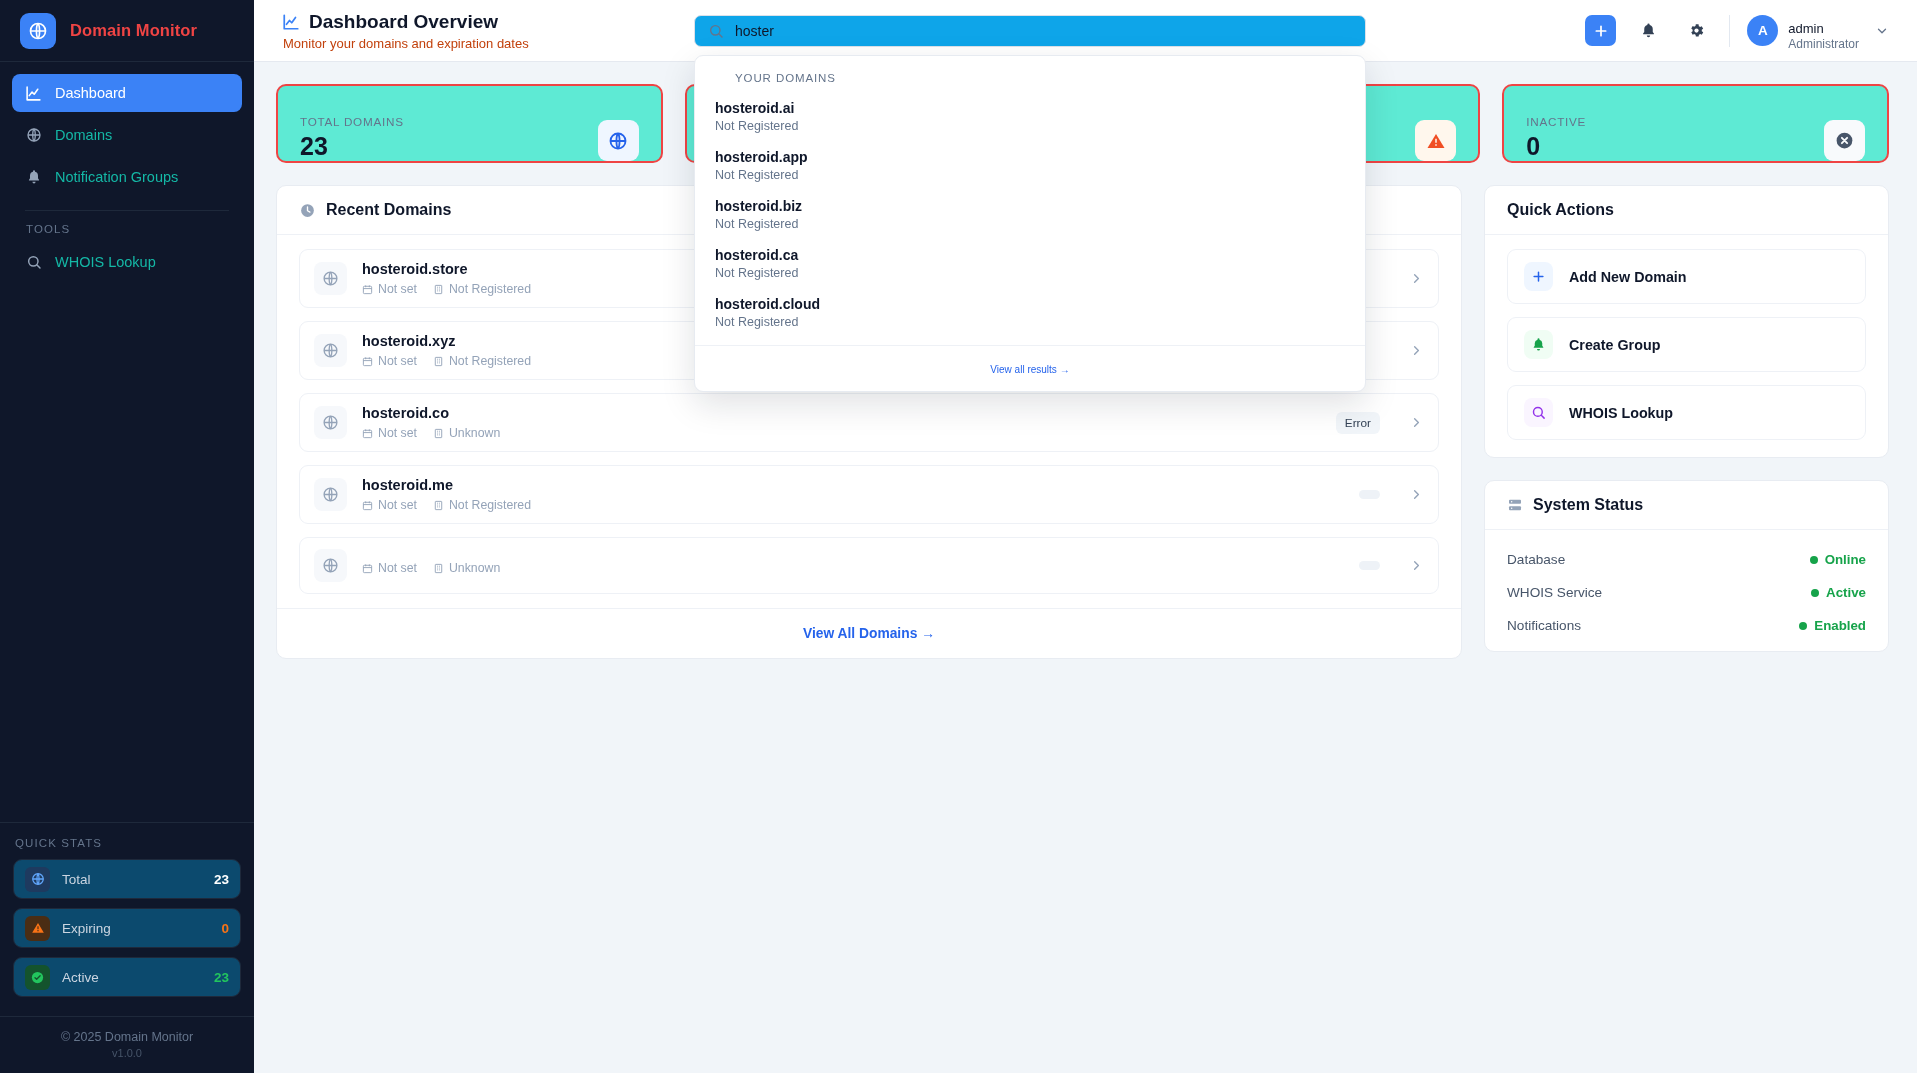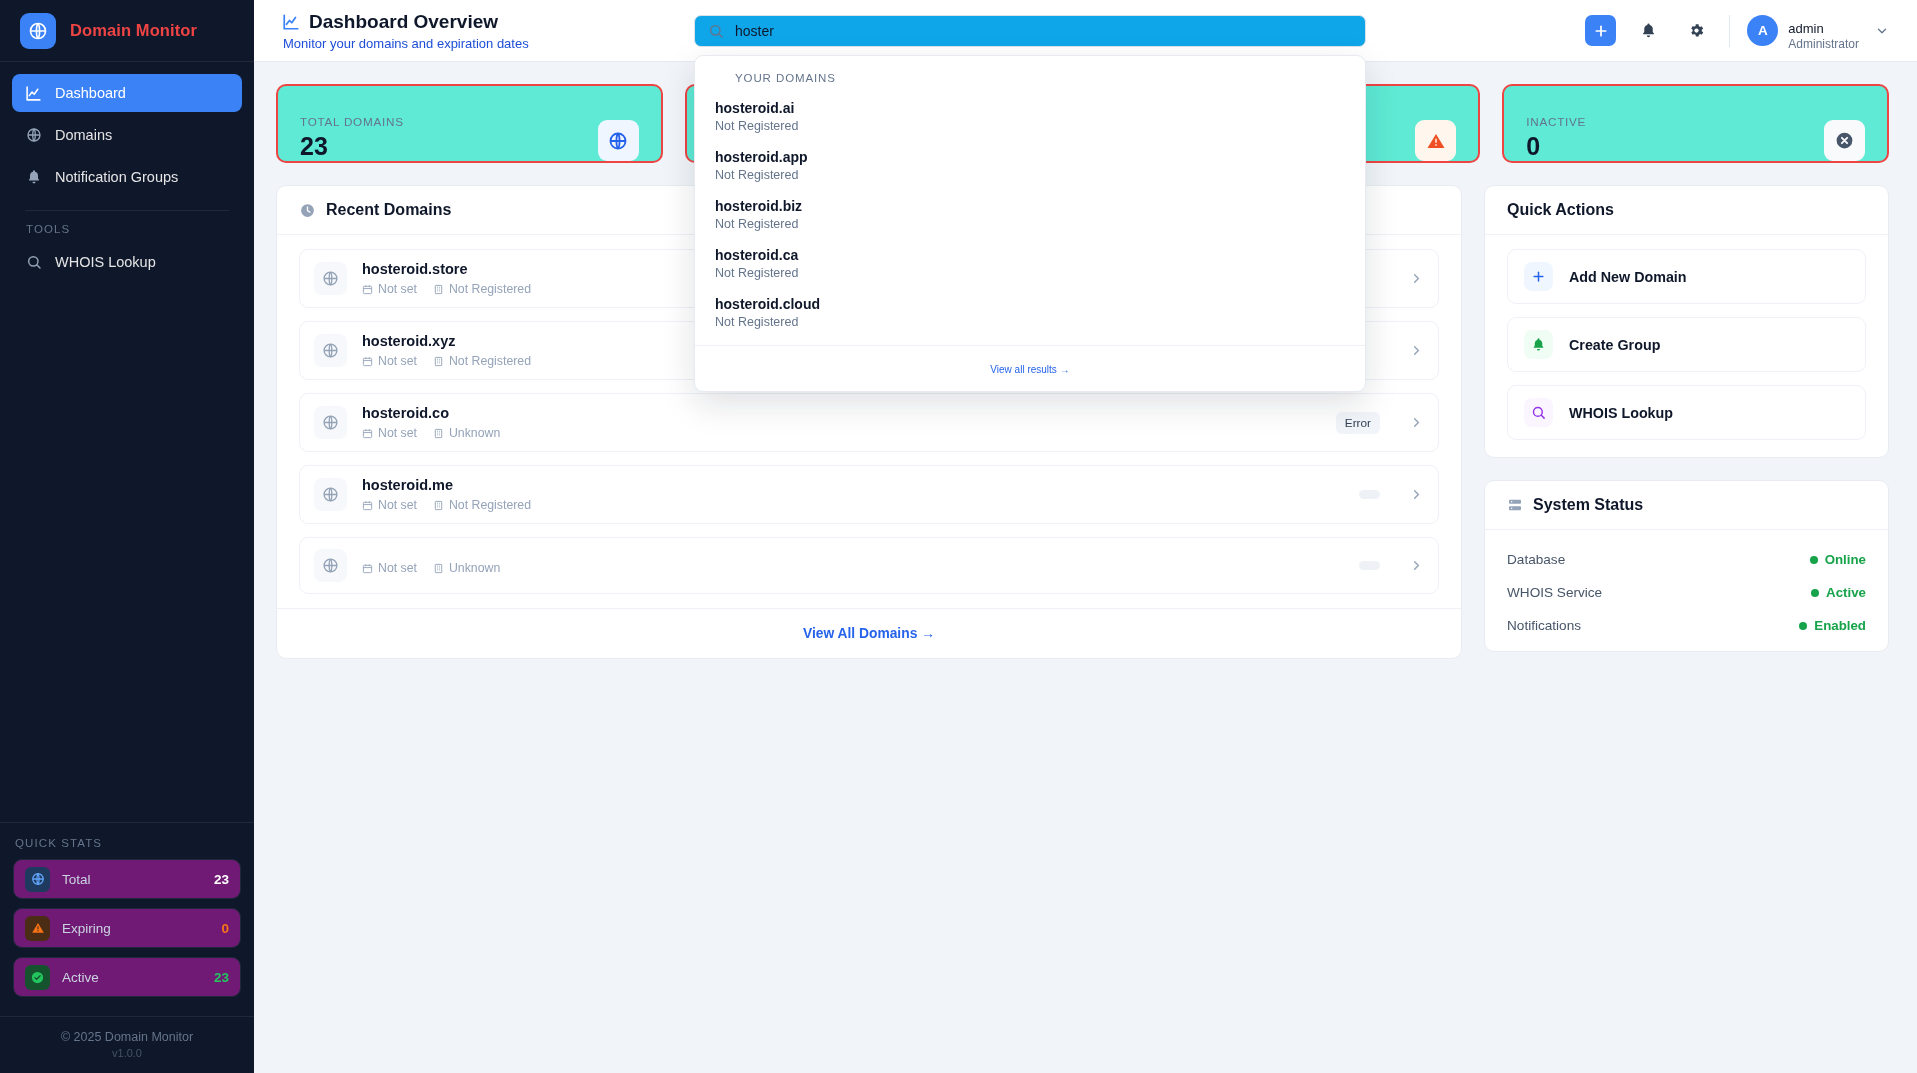--- a/index.html
+++ b/index.html
@@ -27,40 +27,40 @@
   .brand-logo{
     width:36px;height:36px;border-radius:9px;background:#3b82f6;
     display:flex;align-items:center;justify-content:center;color:#fff;
   }
   .brand-title{color:#ef4444;font-size:16.5px;font-weight:bold;letter-spacing:.1px;}
 
   .nav{padding:12px 12px 0 12px;}
   .nav-item{
     display:flex;align-items:center;gap:13px;
     height:38px;padding:0 13px;border-radius:8px;
-    color:#e5e5e5;font-size:14.5px;margin-bottom:4px;cursor:pointer;
+    color:#14b8a6;font-size:14.5px;margin-bottom:4px;cursor:pointer;
   }
   .nav-item .ico{width:17px;height:17px;display:flex;align-items:center;justify-content:center;color:#94a3b8;}
   .nav-item.active{background:#3b82f6;color:#fff;}
   .nav-item.active .ico{color:#fff;}
 
   .nav-sep{height:1px;background:#1e293b;margin:14px 13px 12px 13px;}
   .nav-section-title{
     color:#64748b;font-size:11.5px;letter-spacing:1.1px;
     padding:0 14px 8px 14px;
   }
 
   .sidebar-spacer{flex:1;}
 
   .quickstats{border-top:1px solid #1e293b;padding:14px 13px 10px 13px;}
   .quickstats-title{color:#64748b;font-size:11.5px;letter-spacing:1.1px;margin-bottom:10px;padding-left:2px;}
   .qs-row{
     display:flex;align-items:center;gap:12px;
     border:1px solid #1e293b;border-radius:9px;
-    height:40px;padding:0 11px;margin-bottom:9px;background:#701a75;
+    height:40px;padding:0 11px;margin-bottom:9px;background:#0c4a6e;
   }
   .qs-badge{
     width:25px;height:25px;border-radius:6px;
     display:flex;align-items:center;justify-content:center;flex:0 0 auto;
   }
   .qs-label{flex:1;color:#cbd5e1;font-size:13.5px;}
   .qs-value{font-size:13.5px;font-weight:bold;}
 
   .sidebar-footer{
     border-top:1px solid #1e293b;padding:13px 0 14px 0;text-align:center;
@@ -70,21 +70,21 @@
 
   
   .main{flex:1;height:1073px;display:flex;flex-direction:column;position:relative;}
 
   .topbar{
     height:62px;min-height:62px;background:#fff;border-bottom:1px solid #e5e9f0;
     display:flex;align-items:center;padding:0 28px 0 10px;position:relative;z-index:40;
   }
   .page-head{padding-left:18px;width:430px;}
   .page-title{display:flex;align-items:center;gap:9px;font-size:19px;font-weight:bold;color:#0f172a;text-align:center;}
-  .page-sub{color:#1d4ed8;font-size:13px;margin-top:3px;padding-left:1px;}
+  .page-sub{color:#c2410c;font-size:13px;margin-top:3px;padding-left:1px;}
 
   .search-wrap{position:relative;width:672px;}
   .search-box{
     height:32px;border:1px solid #dbe1ea;border-radius:7px;background:#0ea5e9;
     display:flex;align-items:center;gap:11px;padding:0 13px;
   }
   .search-box .sicon{color:#64748b;display:flex;}
   .search-input{
     border:none;outline:none;font-family:"Liberation Sans",sans-serif;
     font-size:14px;color:#0f172a;flex:1;background:transparent;

